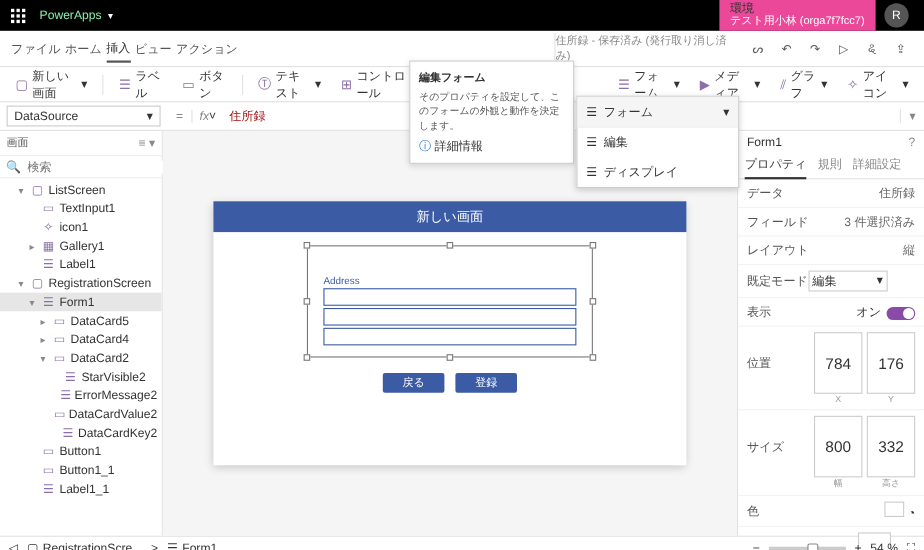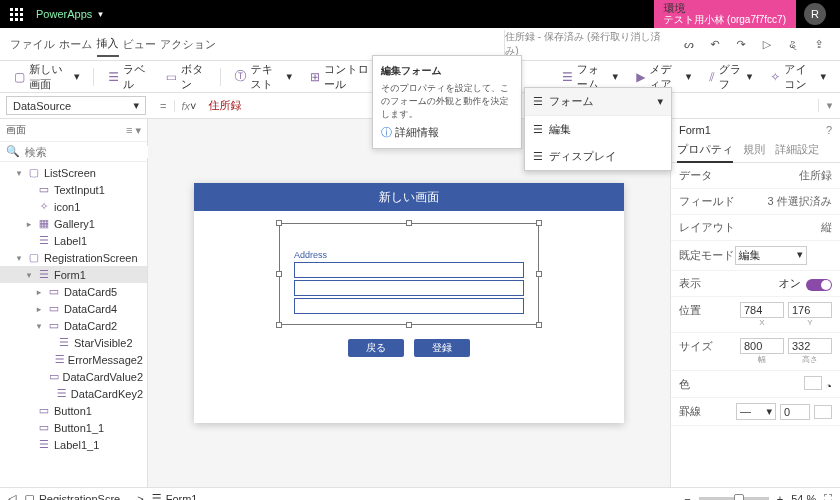--- a/index.html
+++ b/index.html
@@ -56,21 +56,21 @@
 .sbtn{width:56px;height:18px;background:#3b5ba5;color:#fff;font-size:10px;display:flex;align-items:center;justify-content:center;border-radius:2px}
 .right{width:170px;border-left:1px solid #e1e1e1;display:flex;flex-direction:column}
 .r-title{padding:5px 8px 2px;font-size:11px;color:#555;display:flex;align-items:center}
 .r-title .q{margin-left:auto;color:#888}
 .r-tabs{display:flex;border-bottom:1px solid #e1e1e1;padding:0 6px;gap:10px;font-size:10px}
 .r-tabs span{padding:4px 0;color:#888}
 .r-tabs .act{color:#333;border-bottom:2px solid #333;margin-bottom:-1px}
 .prow{display:flex;align-items:center;padding:5px 8px;font-size:10px;border-bottom:1px solid #f2f2f2}
 .prow .pl{color:#555}
 .prow .pv{margin-left:auto;color:#666}
-.pinput{width:44px;border:1px solid #ccc;padding:1px 3px;text-align:left;font-size:11px}
+.pinput{width:44px;border:1px solid #ccc;padding:19px 3px;text-align:center;font-size:14px}
 .pselect{width:72px;border:1px solid #ccc;padding:1px 3px;font-size:10px;display:flex;justify-content:space-between}
 .toggle{width:26px;height:12px;background:#8a4ba8;border-radius:6px;position:relative}
 .toggle::after{content:"";position:absolute;right:1px;top:1px;width:10px;height:10px;background:#fff;border-radius:50%}
 .sublabel{font-size:8px;color:#999;text-align:center}
 .tooltip{position:absolute;top:-6px;left:372px;width:150px;background:#fff;border:1px solid #ccc;box-shadow:0 2px 6px rgba(0,0,0,0.15);padding:8px;z-index:10}
 .tooltip .tt{font-size:10px;font-weight:600;margin-bottom:4px}
 .tooltip .tb{font-size:9px;color:#555;line-height:13px;margin-bottom:4px}
 .tooltip .tl{font-size:9px;color:#3b7dd8}
 .dropdown{position:absolute;top:26px;left:524px;width:148px;background:#fff;border:1px solid #ccc;box-shadow:0 2px 6px rgba(0,0,0,0.2);z-index:11}
 .dd-item{padding:6px 8px;display:flex;align-items:center;gap:6px;font-size:11px}

